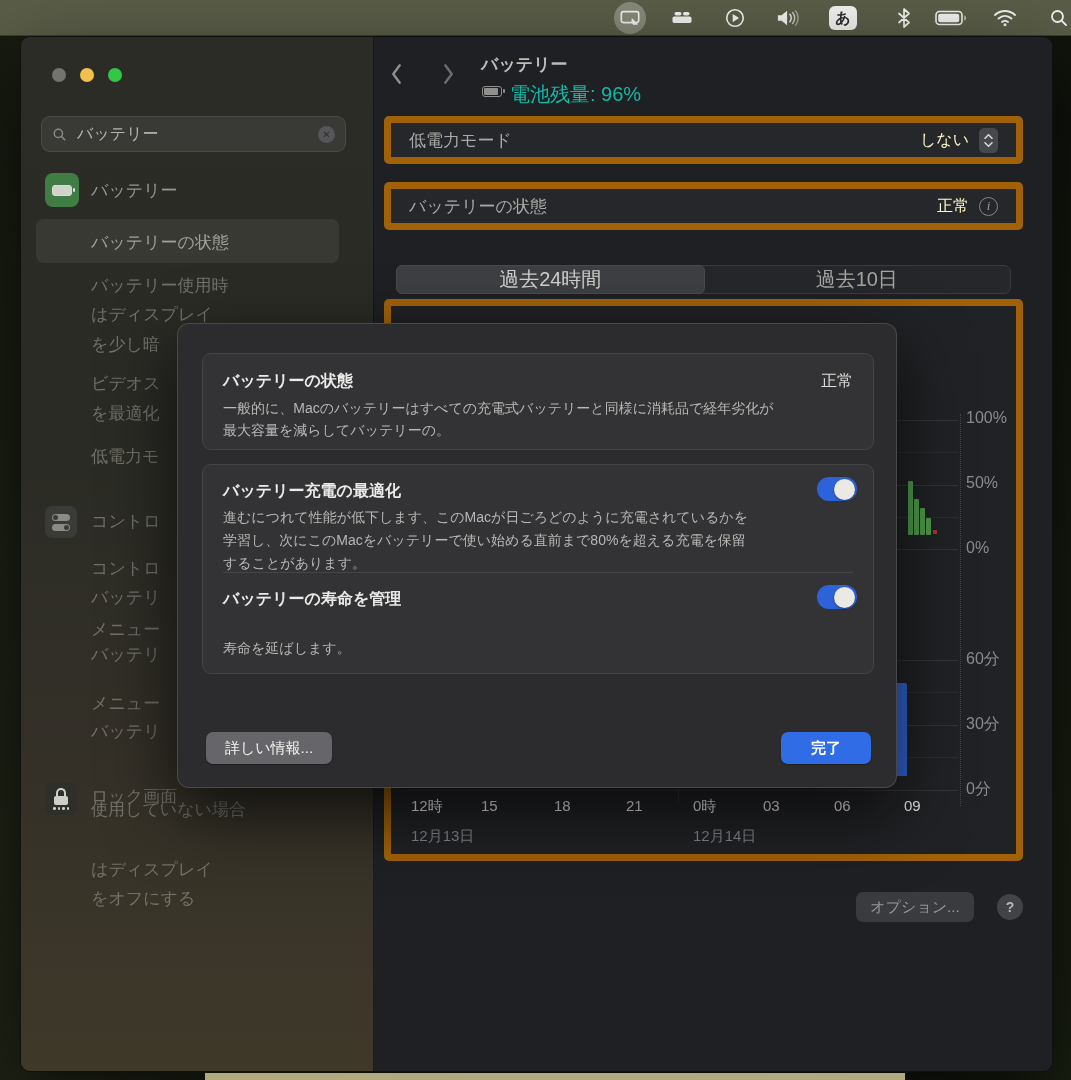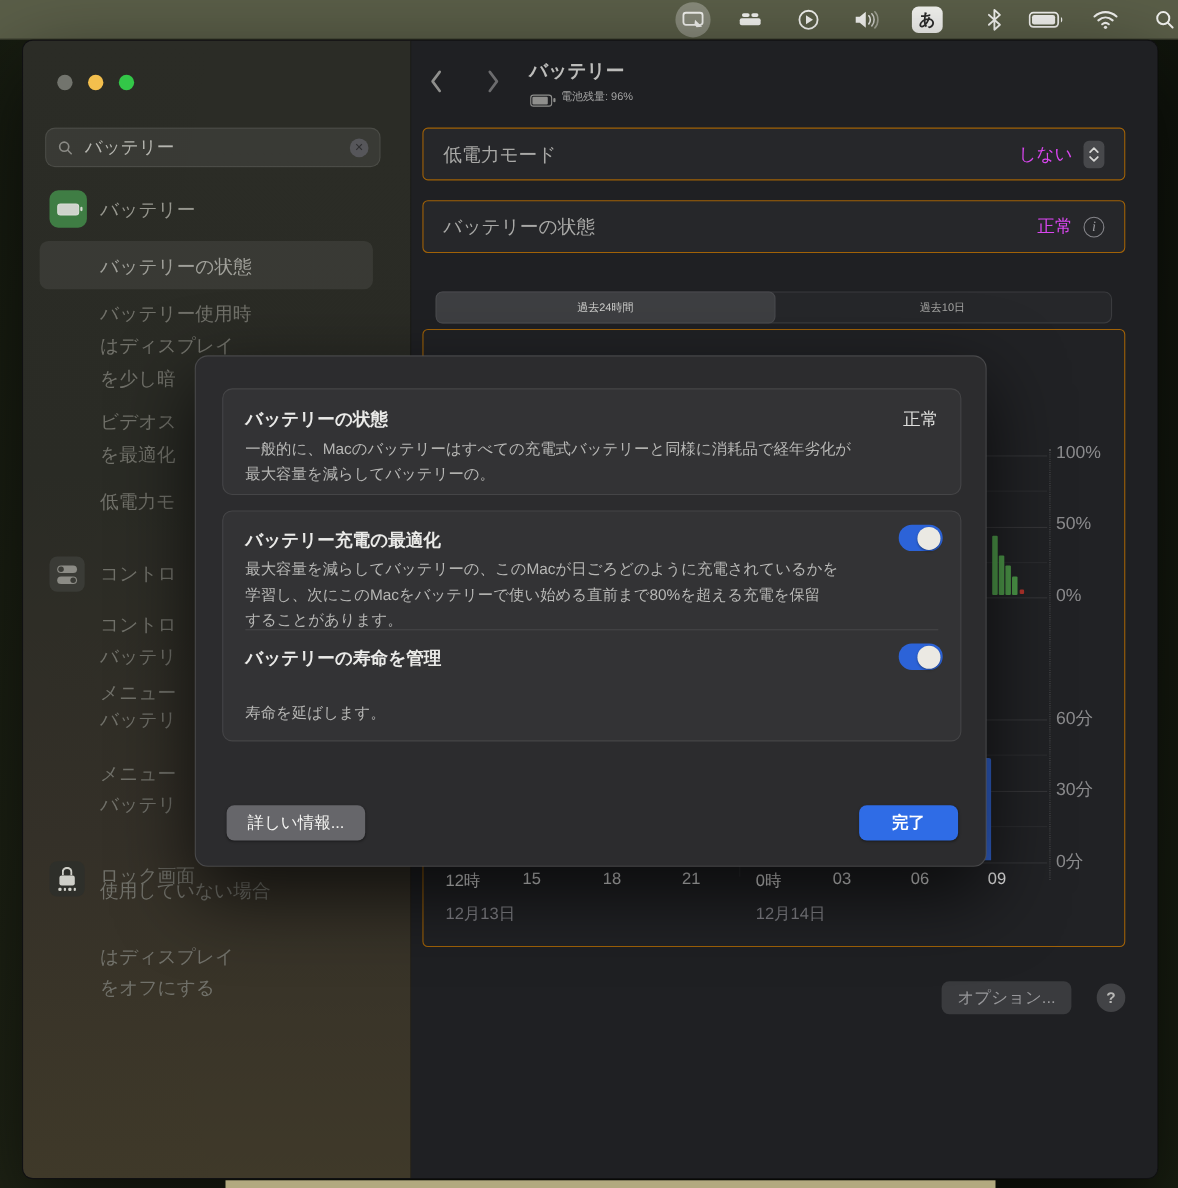--- a/index.html
+++ b/index.html
@@ -42,31 +42,31 @@
   .lock-body{width:14px;height:9px;background:#cfcfc8;border-radius:2px;}
   .lock-dots{display:flex;gap:2px;margin-top:2px;}
   .lock-dots b{width:2.5px;height:2.5px;border-radius:50%;background:#cfcfc8;}
   
   .main{position:absolute;left:353px;top:0;width:680px;height:1036px;background:#1f2023;}
   .navbtn{position:absolute;top:24px;width:22px;height:26px;display:flex;align-items:center;justify-content:center;}
   .page-title{position:absolute;left:107px;top:16px;color:#bcbcba;font-size:17px;font-weight:bold;}
   .hdr-batt{position:absolute;left:108px;top:49px;width:20px;height:11px;border:1.3px solid #8f8f8d;border-radius:3px;}
   .hdr-batt i{position:absolute;left:1px;top:1px;bottom:1px;width:14px;background:#8f8f8d;border-radius:1px;}
   .hdr-batt:after{content:"";position:absolute;right:-4px;top:2px;width:2px;height:4px;background:#8f8f8d;border-radius:1px;}
-  .hdr-sub{position:absolute;left:136px;top:44px;color:#a3a3a3;font-size:10px;}
-  .card{position:absolute;left:10px;width:639px;background:#26272a;border:1px solid #a16207;border-radius:5px;}
+  .hdr-sub{position:absolute;left:136px;top:44px;color:#14b8a6;font-size:20px;}
+  .card{position:absolute;left:10px;width:639px;background:#26272a;border:7px solid #a16207;border-radius:5px;}
   .rowcard{height:48px;display:flex;align-items:center;padding:0 18px;}
   .row-label{color:#a9a9a7;font-size:17px;flex:1;}
-  .row-value{color:#d946ef;font-size:16px;margin-right:10px;}
+  .row-value{color:#fef9c3;font-size:16px;margin-right:10px;}
   .stepper{width:19px;height:25px;border-radius:5px;background:#47484b;display:flex;flex-direction:column;align-items:center;justify-content:center;gap:1px;}
   .info-ic{width:19px;height:19px;border-radius:50%;border:1.5px solid #85858a;color:#9a9a9e;
     font-family:"Liberation Serif",serif;font-style:italic;font-size:13px;display:flex;align-items:center;justify-content:center;}
   .tabs{position:absolute;left:22px;top:228px;width:615px;height:29px;border:1px solid #3a3b3e;border-radius:7px;
     background:#26272a;display:flex;}
-  .tab{flex:1;display:flex;align-items:center;justify-content:center;font-size:10px;color:#a5a5a3;}
+  .tab{flex:1;display:flex;align-items:center;justify-content:center;font-size:20px;color:#a5a5a3;}
   .tab.sel{background:#3e3f42;border-radius:6px;color:#cfcfcd;border:1px solid #4a4b4e;margin:-1px;}
   .caption{position:absolute;left:30px;top:268px;color:#95959b;font-size:15px;}
   .chartcard{top:262px;height:562px;background:#212225;}
   .grid{position:absolute;left:10px;width:557px;height:1px;background:rgba(255,255,255,.05);}
   .grid.major{background:rgba(255,255,255,.09);}
   .vaxis{position:absolute;left:569px;top:108px;height:392px;width:0;border-left:1px dotted rgba(255,255,255,.18);}
   .daydiv{position:absolute;left:287px;top:114px;height:383px;width:1px;background:rgba(255,255,255,.06);}
   .ylab{position:absolute;left:575px;color:#8b8b8d;font-size:16px;}
   .xlab{position:absolute;top:491px;color:#e5e5e5;font-size:15px;}
   .dlab{position:absolute;top:521px;color:#84848a;font-size:15px;}
@@ -318,21 +318,21 @@
     <div class="dvalue" style="top:17px;">正常</div>
     <div class="ddesc" style="top:46px;">一般的に、Macのバッテリーはすべての充電式バッテリーと同様に消耗品で経年劣化が</div>
     <div class="ddesc" style="top:68px;">最大容量を減らしてバッテリーの。</div>
   </div>
 
   <div class="dcard" style="top:140px;height:210px;">
     <div class="dtitle" style="top:16px;">バッテリー充電の最適化</div>
     <div class="toggle" style="top:12px;">
         <i></i>
       </div>
-    <div class="ddesc" style="top:44px;">最大容量を減らしてバッテリーの、このMacが日ごろどのように充電されているかを</div>
+    <div class="ddesc" style="top:44px;">進むにつれて性能が低下します、このMacが日ごろどのように充電されているかを</div>
     <div class="ddesc" style="top:67px;">学習し、次にこのMacをバッテリーで使い始める直前まで80%を超える充電を保留</div>
     <div class="ddesc" style="top:90px;">することがあります。</div>
     <div class="divider"></div>
     <div class="dtitle" style="top:124px;">バッテリーの寿命を管理</div>
     <div class="toggle" style="top:120px;">
         <i></i>
       </div>
     <div class="ddesc" style="top:175px;">寿命を延ばします。</div>
   </div>
 

